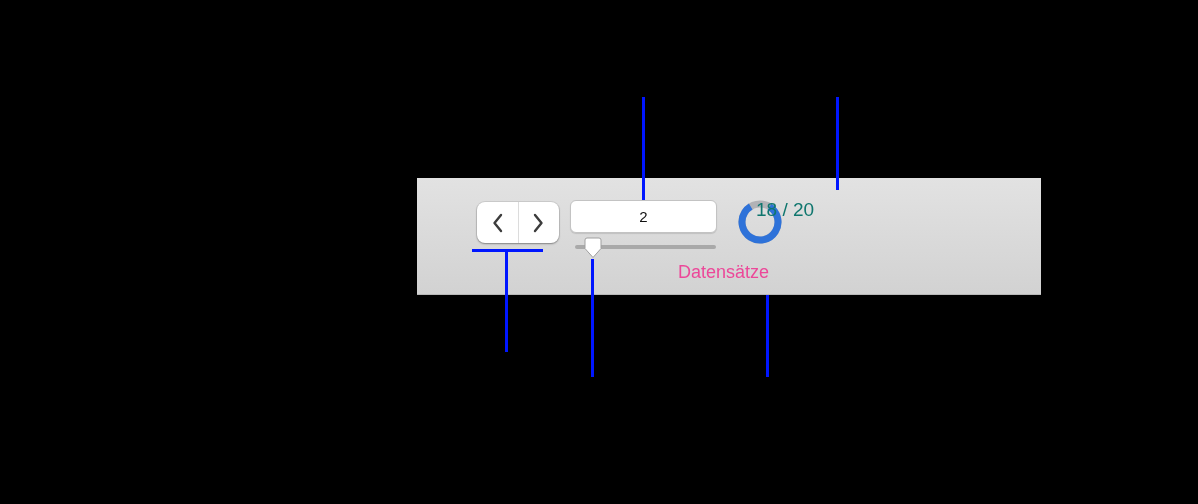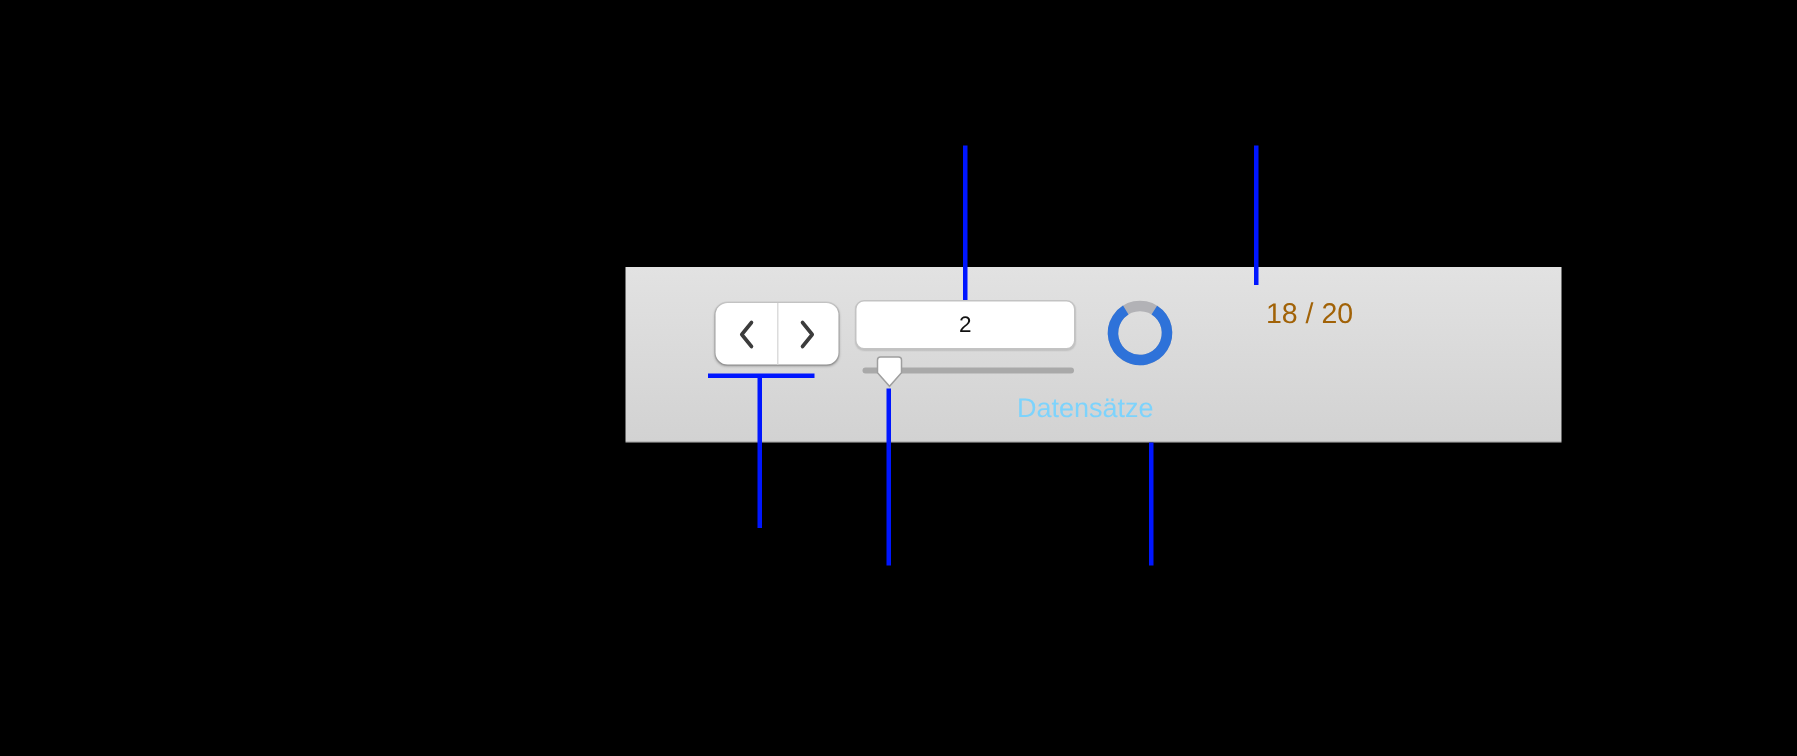--- a/index.html
+++ b/index.html
@@ -80,28 +80,28 @@
     position: absolute;
     left: 14px; top: 1px;
     width: 18px; height: 22px;
   }
 
   
   .slider-label {
     position: absolute;
     left: 678px; top: 262px;
     font-size: 18px;
-    color: #7dd3fc;
+    color: #ec4899;
   }
   .found-block {
     position: absolute;
-    left: 844px; top: 197px;
+    left: 756px; top: 197px;
     font-size: 19px;
     line-height: 26px;
-    color: #a16207;
+    color: #0f766e;
   }
 
   
   .pie-wrap {
     position: absolute;
     left: 737px; top: 199px;
     width: 46px; height: 46px;
     cursor: pointer;
   }
 

